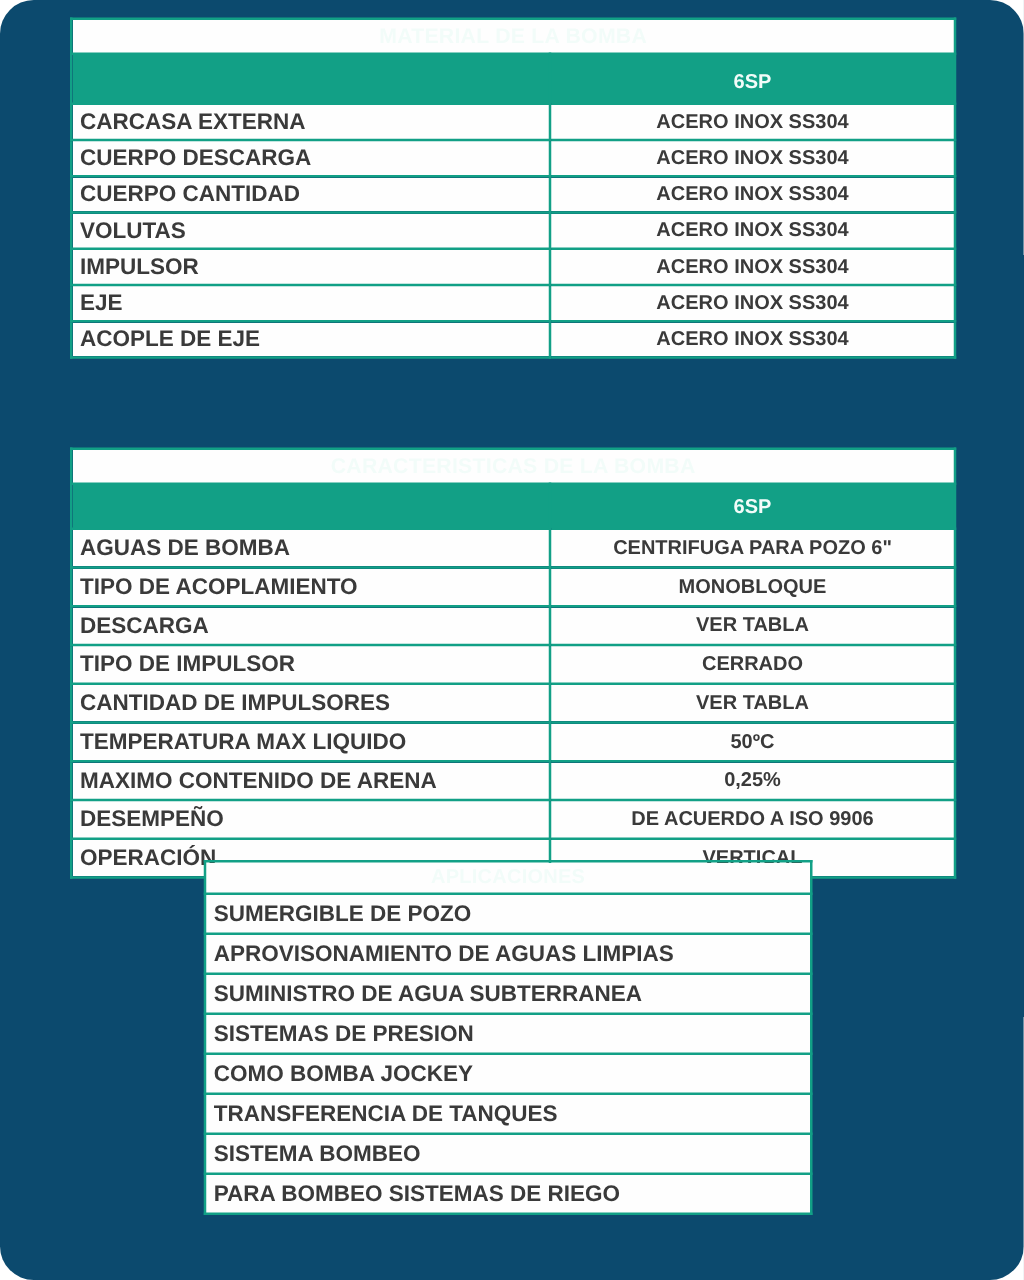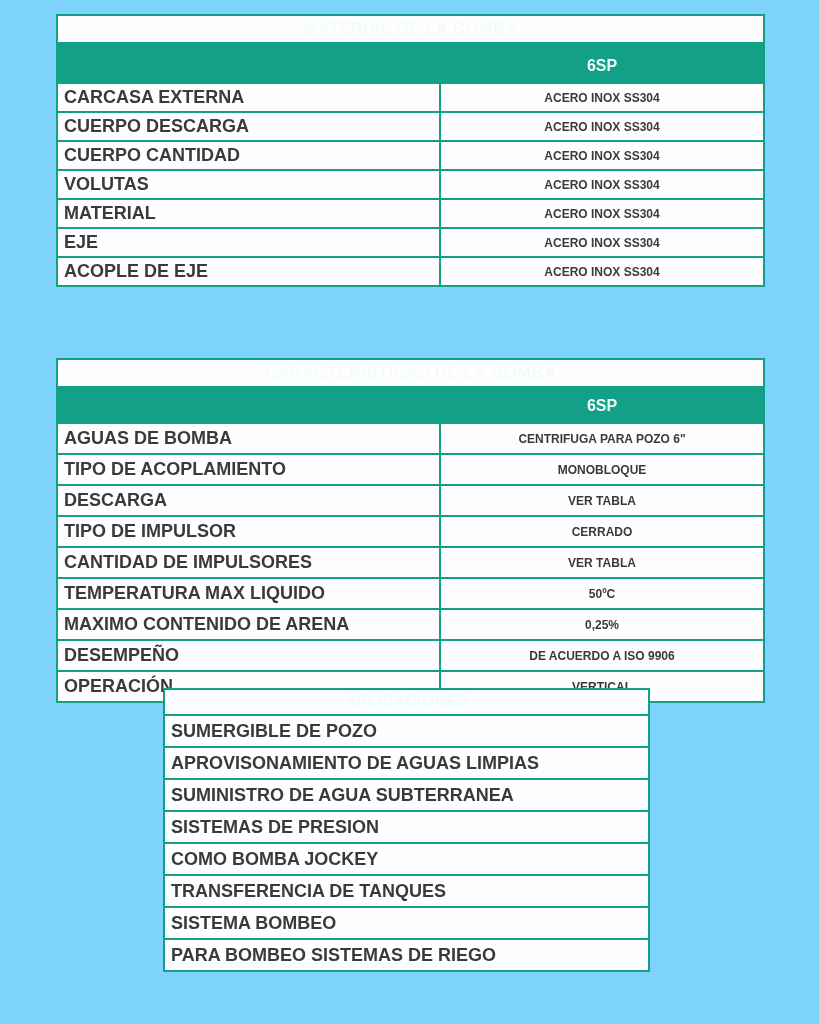--- a/index.html
+++ b/index.html
@@ -5,22 +5,23 @@
   * { margin: 0; padding: 0; box-sizing: border-box; }
   html, body { background: #ffffff; }
   body {
     font-family: "Liberation Sans", "DejaVu Sans", sans-serif;
     -webkit-font-smoothing: antialiased;
   }
   .page {
     position: relative;
     width: 819px;
     height: 1024px;
-    background: #7dd3fc;
+    background: #0c4a6e;
     overflow: hidden;
+    border-radius: 27px;
   }
   table.spec-table {
     position: absolute;
     border-collapse: collapse;
     table-layout: fixed;
   }
   .t-material        { left: 56px;  top: 14px;  width: 709px; }
   .t-caracteristicas { left: 56px;  top: 358px; width: 709px; }
   .t-aplicaciones    { left: 163px; top: 688px; width: 487px; }
 
@@ -60,21 +61,21 @@
   .label-cell {
     font-size: 18px;
     font-weight: 600;
     color: #3a3a3a;
     text-align: left;
     padding-left: 6px;
     vertical-align: middle;
     margin-top: 36px;
   }
   .value-cell {
-    font-size: 12px;
+    font-size: 16px;
     font-weight: 600;
     color: #3a3a3a;
     text-align: center;
     vertical-align: middle;
     margin-left: 20px;
   }
   .t-material .body-row        { height: 29px; }
   .t-caracteristicas .body-row { height: 31px; }
   .t-aplicaciones .body-row    { height: 32px; }
   .t-aplicaciones .title-cell  { height: 26px; font-size: 16px; }
@@ -107,21 +108,21 @@
       </tr>
       <tr class="body-row">
         <td class="label-cell">CUERPO CANTIDAD</td>
         <td class="value-cell">ACERO INOX SS304</td>
       </tr>
       <tr class="body-row">
         <td class="label-cell">VOLUTAS</td>
         <td class="value-cell">ACERO INOX SS304</td>
       </tr>
       <tr class="body-row">
-        <td class="label-cell">MATERIAL</td>
+        <td class="label-cell">IMPULSOR</td>
         <td class="value-cell">ACERO INOX SS304</td>
       </tr>
       <tr class="body-row">
         <td class="label-cell">EJE</td>
         <td class="value-cell">ACERO INOX SS304</td>
       </tr>
       <tr class="body-row">
         <td class="label-cell">ACOPLE DE EJE</td>
         <td class="value-cell">ACERO INOX SS304</td>
       </tr>

